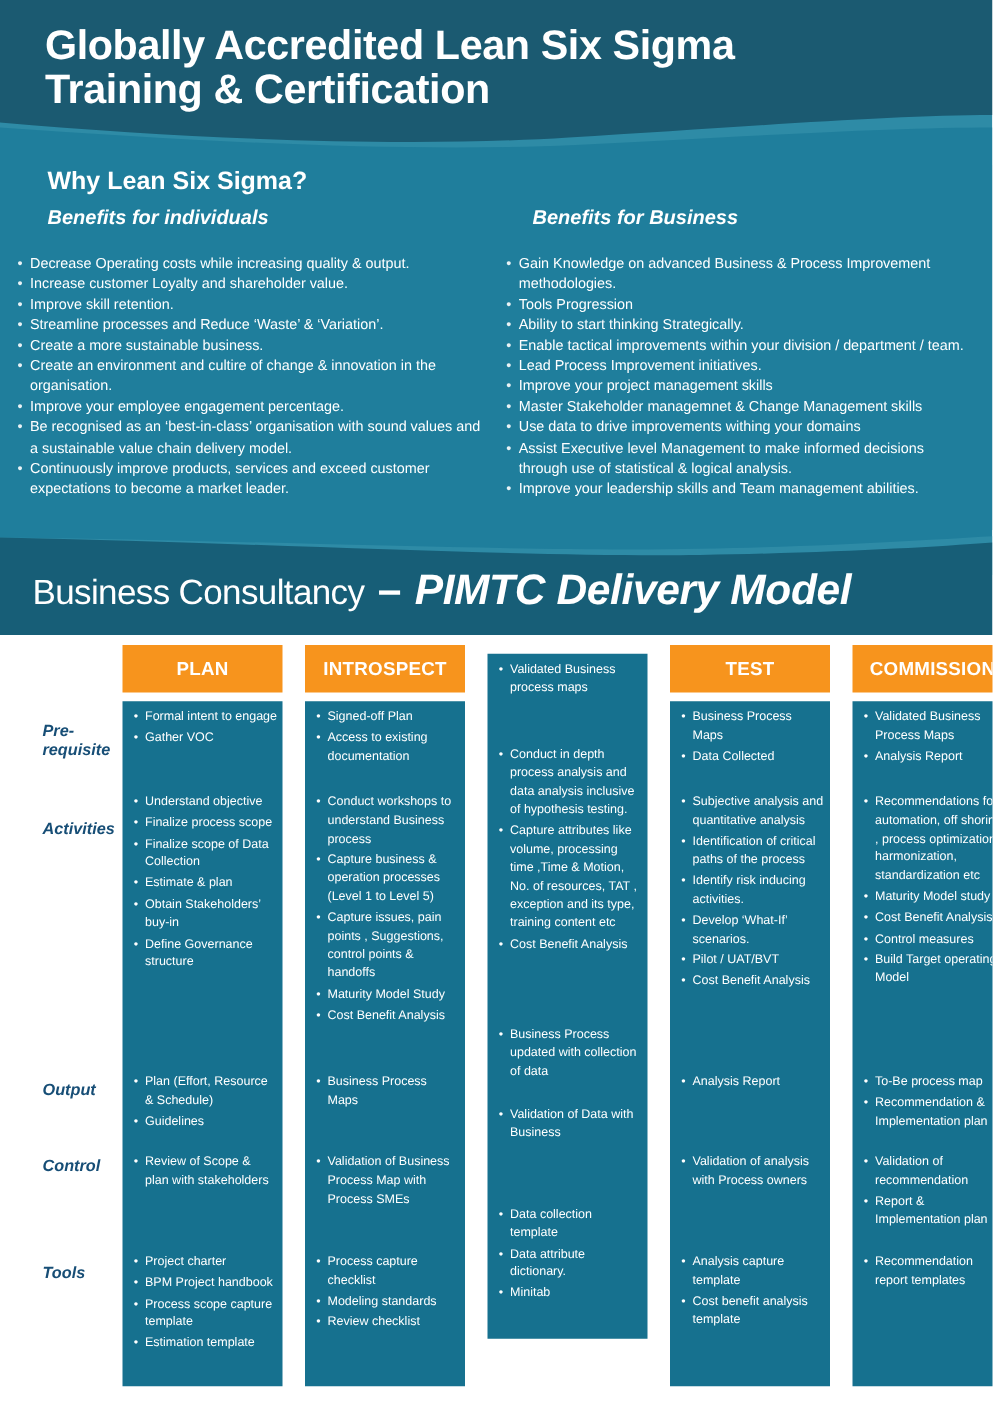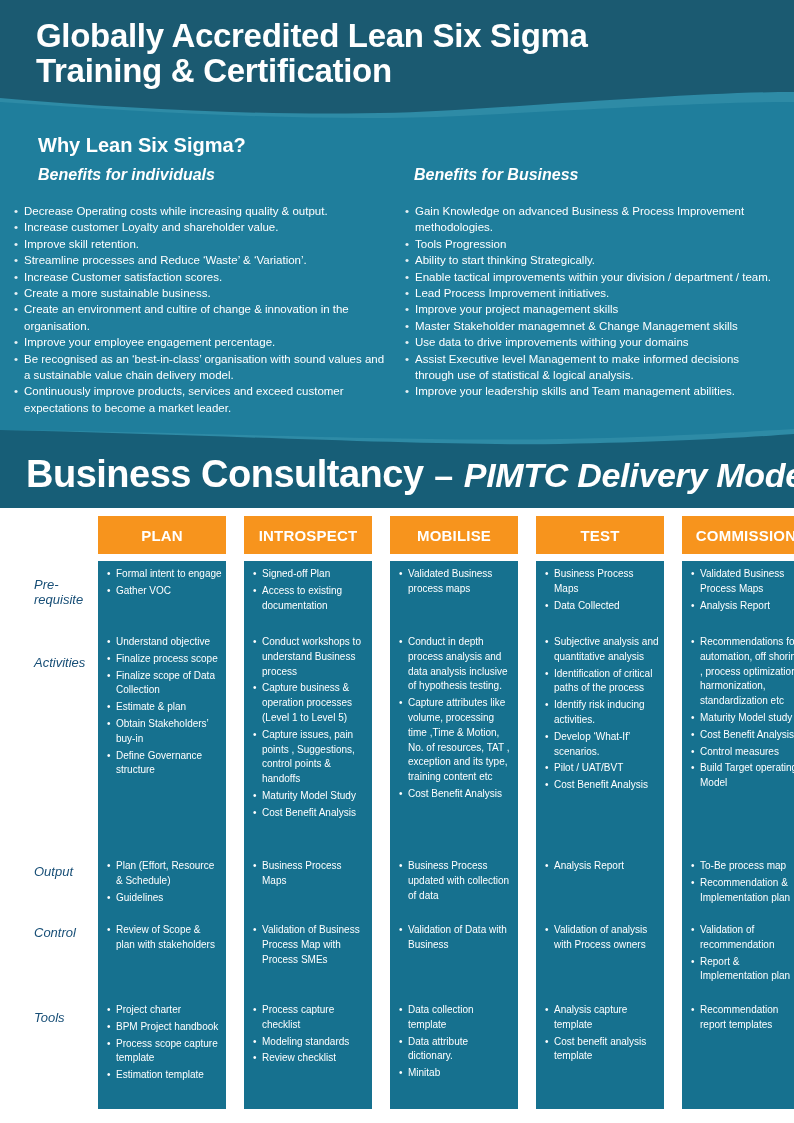--- a/index.html
+++ b/index.html
@@ -23,34 +23,34 @@
   .hero h1{margin:0;color:#fff;font-size:33px;line-height:35px;font-weight:700;letter-spacing:-0.3px}
   .hero h1 span{display:block}
   .wave{display:block;width:794px}
   
   .why{background:var(--body-teal);height:292px;padding-top:2px}
   .why-head{margin:0 0 0 38px;color:#fff;font-size:20px;font-weight:700}
   .benefit-cols{display:flex;padding:9px 12px 0 14px}
   .bcol{width:372px}
   .bcol h3{margin:0 0 19px 24px;color:#fff;font-size:16px;font-weight:700;font-style:italic}
   .bcol-right{margin-left:19px}
-  .bcol-right h3{margin-left:9px}
+  .bcol-right h3{margin-left:21px}
   ul.benefits{list-style:none;margin:0;padding:0}
   ul.benefits li{position:relative;color:#fff;font-size:11.5px;line-height:16.4px;padding-left:10px}
   ul.benefits li::before{content:"\2022";position:absolute;left:0;top:0;color:#fff;opacity:.9}
   
   .band{background:var(--band-teal);height:48px;padding-left:26px}
   .band-title{margin:0;transform:translateY(-7px);color:#fff;white-space:nowrap}
-  .bt-bold{font-size:38px;font-weight:700;letter-spacing:-0.5px}
+  .bt-bold{font-size:28px;font-weight:400;letter-spacing:-0.5px}
   .bt-dash{font-size:34px;font-weight:700;margin:0 4px}
   .bt-italic{font-size:34px;font-weight:700;font-style:italic;letter-spacing:-0.3px}
   
   .table-wrap{display:flex;margin-top:8px}
   .rlcol{width:96px;padding-top:45px;flex:none}
-  .label-cell{color:var(--label-navy);font-weight:400;font-style:italic;font-size:13px;padding-left:34px;line-height:15px}
+  .label-cell{color:var(--label-navy);font-weight:700;font-style:italic;font-size:13px;padding-left:34px;line-height:15px}
   .dcols{display:flex;gap:18px;margin-left:2px}
   .dcol{width:128px;flex:none}
   .col-head{height:38px;background:var(--accent-orange);color:#fff;display:flex;align-items:center;justify-content:center;font-weight:700;font-size:15px;letter-spacing:.2px}
   .col-body{background:var(--column-teal);margin-top:7px}
   .cell{overflow:hidden;padding:6px 4px 0 9px}
   .cell ul{list-style:none;margin:0;padding:0}
   .cell li{position:relative;color:#fff;font-size:10px;line-height:14.8px;padding-left:9px;margin-bottom:2px}
   .cell li::before{content:"\2022";position:absolute;left:0;top:0;font-size:10px;color:#fff}
   .h0{height:68px}.h1{height:224px}.h2{height:64px}.h3{height:80px}.h4{height:112px}
   .lo0{padding-top:16px}.lo1{padding-top:26px}.lo2{padding-top:11px}.lo3{padding-top:8px}.lo4{padding-top:13px}
@@ -74,21 +74,20 @@
 <section class="why">
   <h2 class="why-head">Why Lean Six Sigma?</h2>
   <div class="benefit-cols">
     <div class="bcol bcol-left">
       <h3>Benefits for individuals</h3>
       <ul class="benefits">
           <li>Decrease Operating costs while increasing quality &amp; output.</li>
           <li>Increase customer Loyalty and shareholder value.</li>
           <li>Improve skill retention.</li>
           <li>Streamline processes and Reduce ‘Waste’ &amp; ‘Variation’.</li>
-          <li>Increase Customer satisfaction scores.</li>
           <li>Create a more sustainable business.</li>
           <li>Create an environment and cultire of change &amp; innovation in the organisation.</li>
           <li>Improve your employee engagement percentage.</li>
           <li>Be recognised as an ‘best-in-class’ organisation with sound values and a sustainable value chain delivery model.</li>
           <li>Continuously improve products, services and exceed customer expectations to become a market leader.</li>
         </ul>
     </div>
     <div class="bcol bcol-right">
       <h3>Benefits for Business</h3>
       <ul class="benefits">
@@ -201,21 +200,20 @@
           <div class="cell h4">
             <ul>
               <li>Process capture checklist</li>
               <li>Modeling standards</li>
               <li>Review checklist</li>
             </ul>
           </div>
         </div>
       </div>
       <div class="dcol">
-        <div class="col-head">MOBILISE</div>
         <div class="col-body">
           <div class="cell h0">
             <ul>
               <li>Validated Business process maps</li>
             </ul>
           </div>
           <div class="cell h1">
             <ul>
               <li>Conduct in depth process analysis and data analysis inclusive of hypothesis testing.</li>
               <li>Capture attributes like volume, processing time ,Time &amp; Motion, No. of resources, TAT , exception and its type, training content etc</li>

